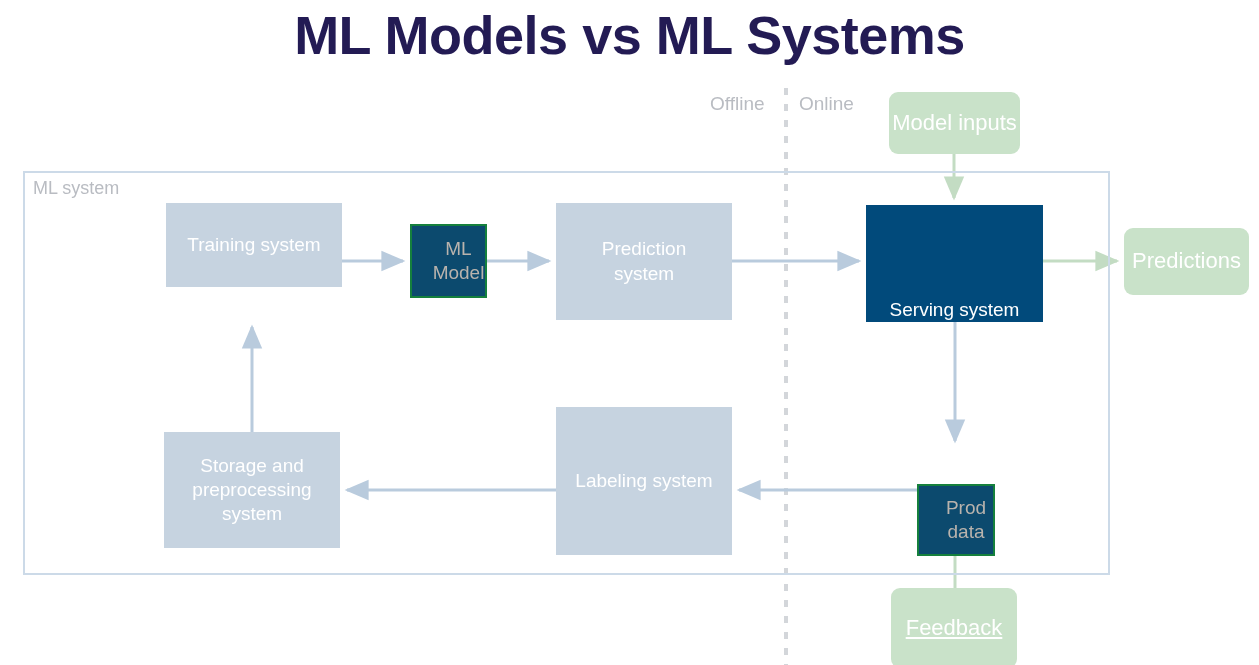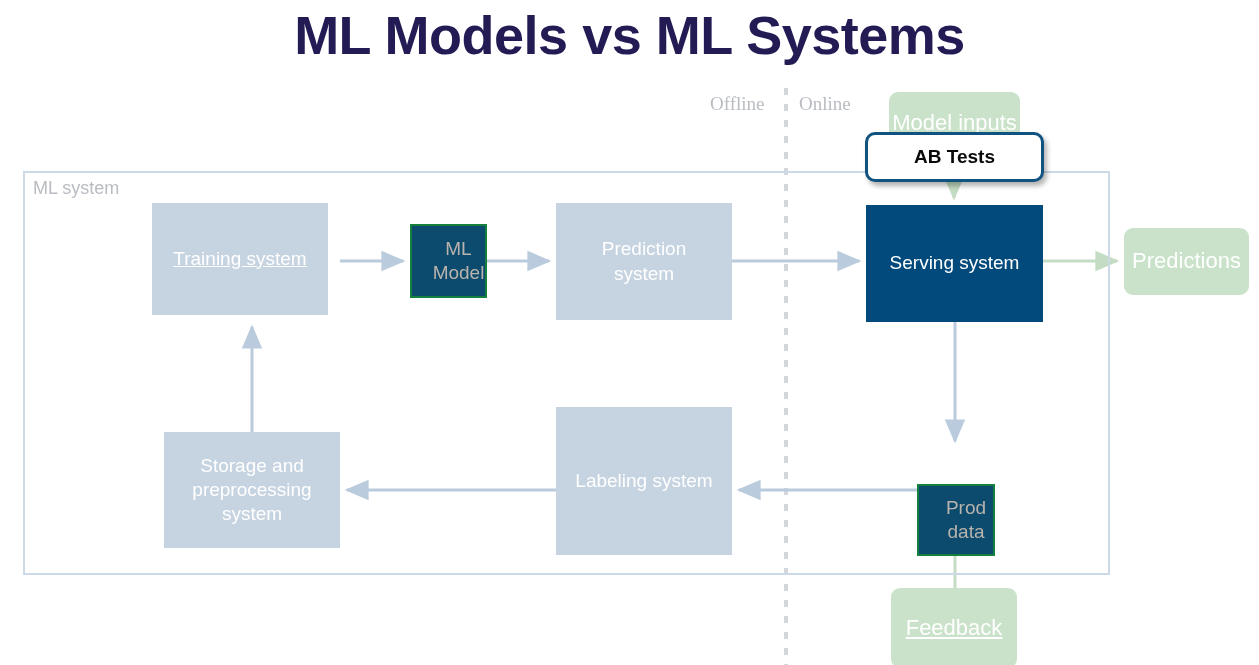--- a/index.html
+++ b/index.html
@@ -45,21 +45,20 @@
     height: 665px;
     pointer-events: none;
   }
 
   
   .phase-label {
     position: absolute;
     font-size: 19px;
     color: #b9bcc2;
     white-space: nowrap;
-    font-family: Liberation Serif, serif;
   }
   #phase-offline { left: 710px; top: 93px; }
   #phase-online  { left: 799px; top: 93px; }
 
   
   #ml-system-container {
     position: absolute;
     left: 23px;
     top: 171px;
     width: 1087px;
@@ -106,24 +105,24 @@
     font-size: 19px;
   }
   .node-green {
     background: #c9e2c9;
     color: #ffffff;
     font-size: 22px;
     border-radius: 9px;
   }
 
   
-  #node-training    { left: 152px; top: 203px; width: 176px; height: 112px; text-decoration: underline; }
+  #node-training    { left: 166px; top: 203px; width: 176px; height: 84px; }
   #node-mlmodel     { left: 410px; top: 224px; width: 77px;  height: 74px;  }
   #node-prediction  { left: 556px; top: 203px; width: 176px; height: 117px; }
-  #node-serving     { left: 866px; top: 205px; width: 177px; height: 117px; }
+  #node-serving     { left: 866px; top: 205px; width: 177px; height: 117px; align-items: flex-end; }
   #node-storage     { left: 164px; top: 432px; width: 176px; height: 116px; }
   #node-labeling    { left: 556px; top: 407px; width: 176px; height: 148px; }
   #node-proddata    { left: 917px; top: 448px; width: 78px;  height: 72px; margin-top: 36px;  }
   #node-modelinputs { left: 889px; top: 92px;  width: 131px; height: 62px;  }
   #node-predictions { left: 1124px; top: 228px; width: 125px; height: 67px; }
   #node-feedback    { left: 891px; top: 588px; width: 126px; height: 80px; text-decoration: underline;  }
 
   
   #callout-abtests {
     position: absolute;
@@ -259,17 +258,14 @@
   </div>
 
   <div class="node node-green" id="node-predictions">
     <span>Predictions</span>
   </div>
 
   <div class="node node-green" id="node-feedback">
     <span>Feedback</span>
   </div>
 
-  <div id="callout-abtests">
-    <span>AB Tests</span>
-  </div>
 
 </div>
 
 </body></html>

